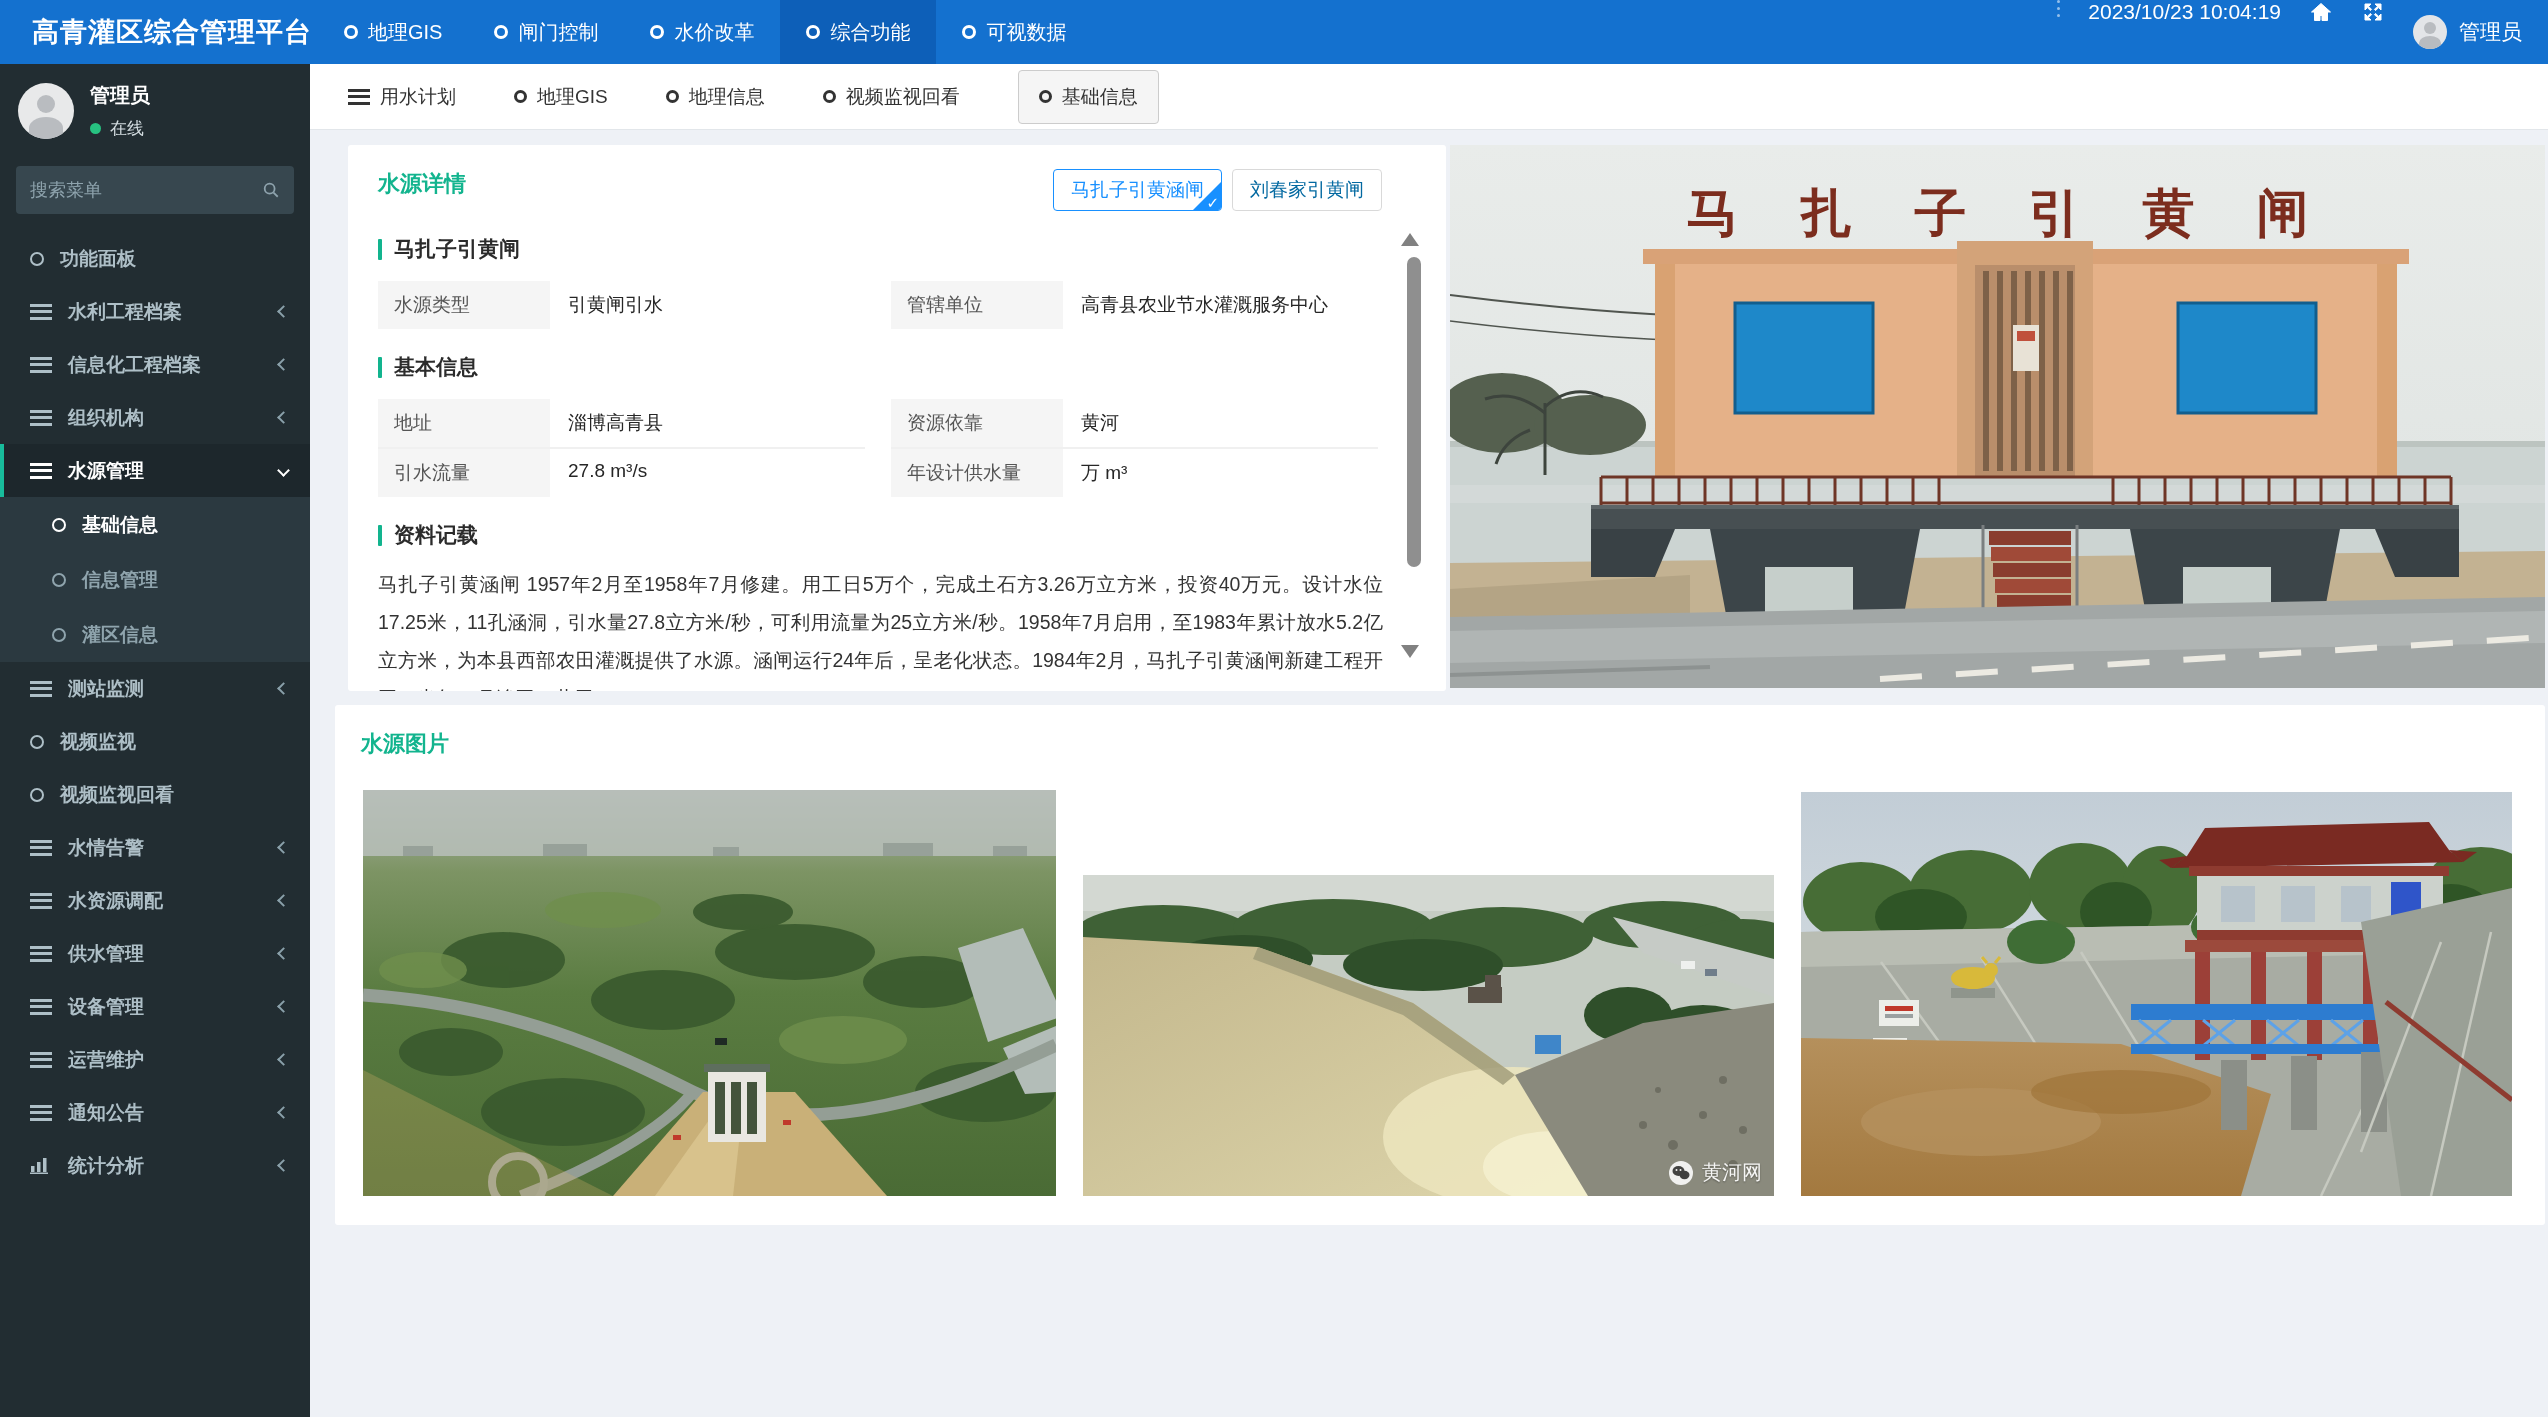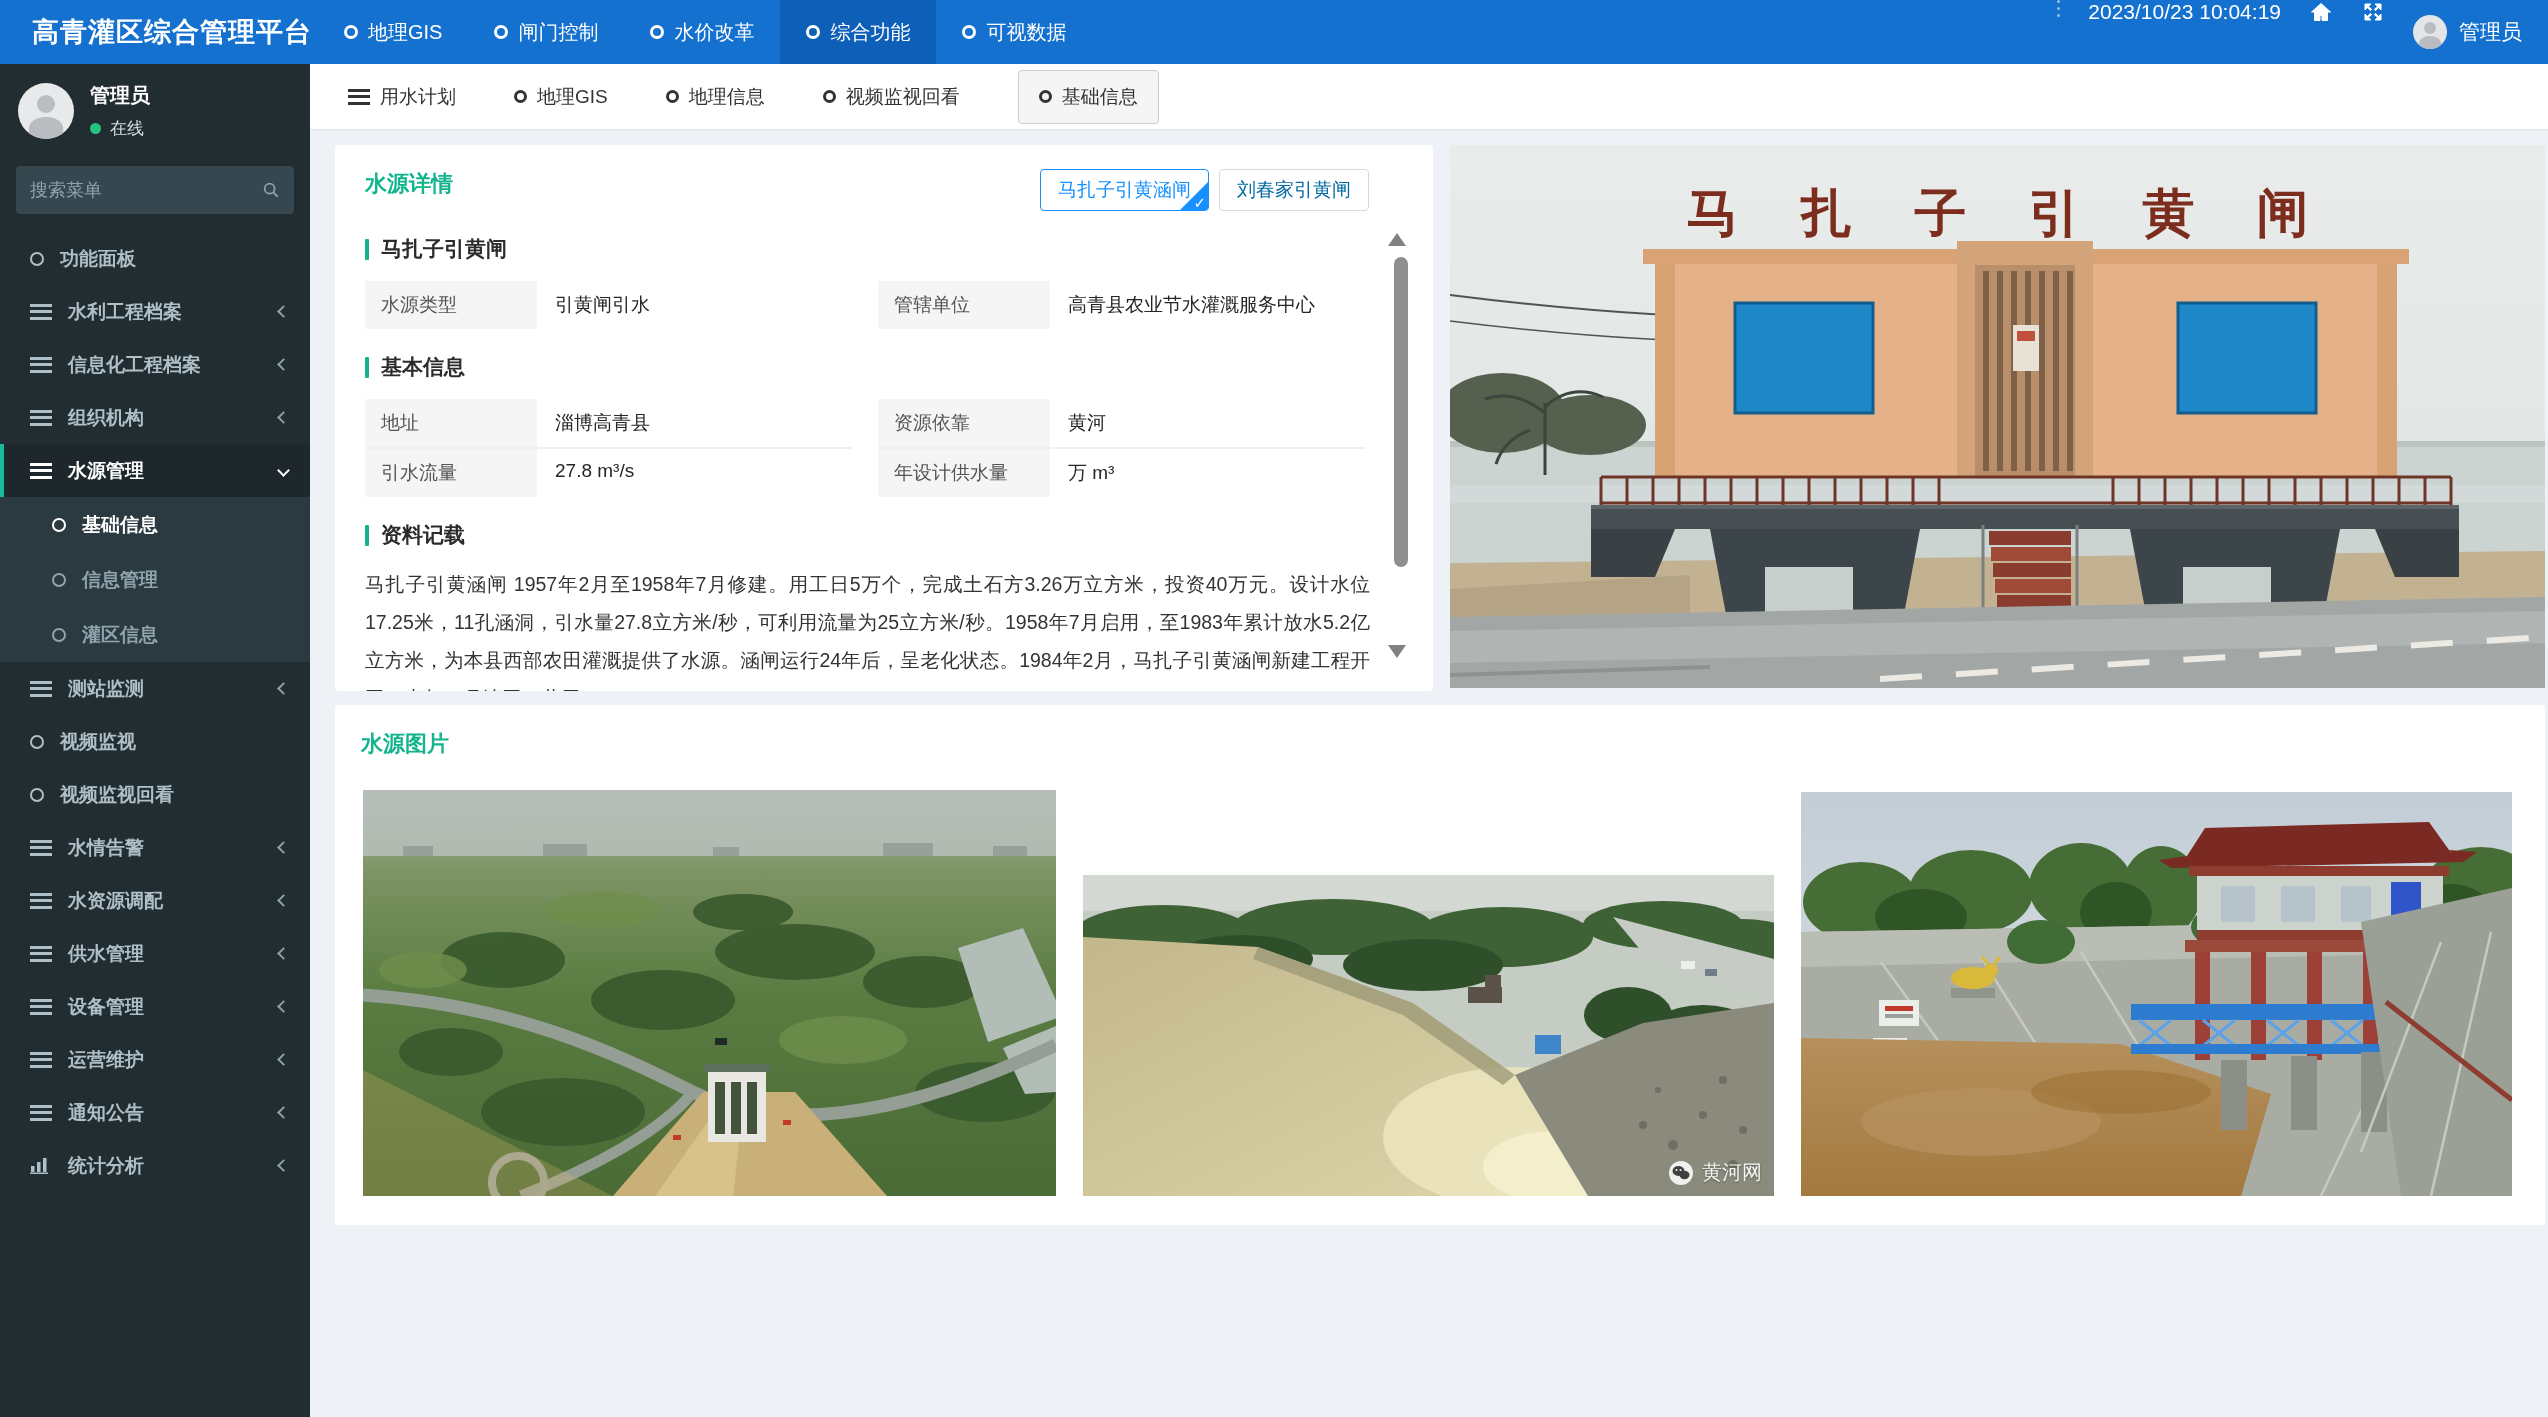--- a/index.html
+++ b/index.html
@@ -54,21 +54,21 @@
   .submenu .menu-item.active { color:#fff; font-weight:bold; }
   .chart-ic { flex:none; }
 
   
   .content { position:absolute; left:310px; top:64px; right:0; bottom:0; background:#eef1f6; }
   .tabbar { position:absolute; left:0; top:0; right:0; height:66px; background:#fff; border-bottom:1px solid #e2e6ea; display:flex; align-items:center; padding-left:38px; gap:58px; color:#333; }
   .tab { display:flex; align-items:center; gap:10px; font-size:19px; cursor:pointer; }
   .tab .circle-ic { border-width:3px; width:13px; height:13px; }
   .tab.active { border:1px solid #ccc; background:#f5f5f5; border-radius:4px; padding:13px 20px; }
 
-  .detail-card { position:absolute; left:25px; top:81px; width:1098px; height:546px; background:#fff; border-radius:3px; padding:24px 30px; overflow:hidden; }
+  .detail-card { position:absolute; left:38px; top:81px; width:1098px; height:546px; background:#fff; border-radius:3px; padding:24px 30px; overflow:hidden; }
   .dc-head { display:flex; justify-content:space-between; align-items:flex-start; }
   .teal-title { color:#12b48e; font-size:22px; font-weight:bold; }
   .src-btns { display:flex; gap:10px; margin-right:34px; }
   .btn { height:42px; padding:0 17px; font-size:19px; border-radius:4px; background:#fff; display:flex; align-items:center; cursor:pointer; }
   .btn.primary { border:1px solid #1890ff; color:#1890ff; position:relative; overflow:hidden; }
   .btn.primary .corner { position:absolute; right:0; bottom:0; width:0; height:0; border-left:28px solid transparent; border-bottom:28px solid #1890ff; }
   .btn.primary .check { position:absolute; right:2px; bottom:0px; color:#fff; font-size:15px; line-height:1; }
   .btn.default { border:1px solid #d9d9d9; color:#0369a1; }
   .sec-title { display:flex; align-items:center; gap:12px; margin-top:24px; }
   .sec-title .bar { width:4px; height:21px; background:#12b48e; border-radius:1px; }

